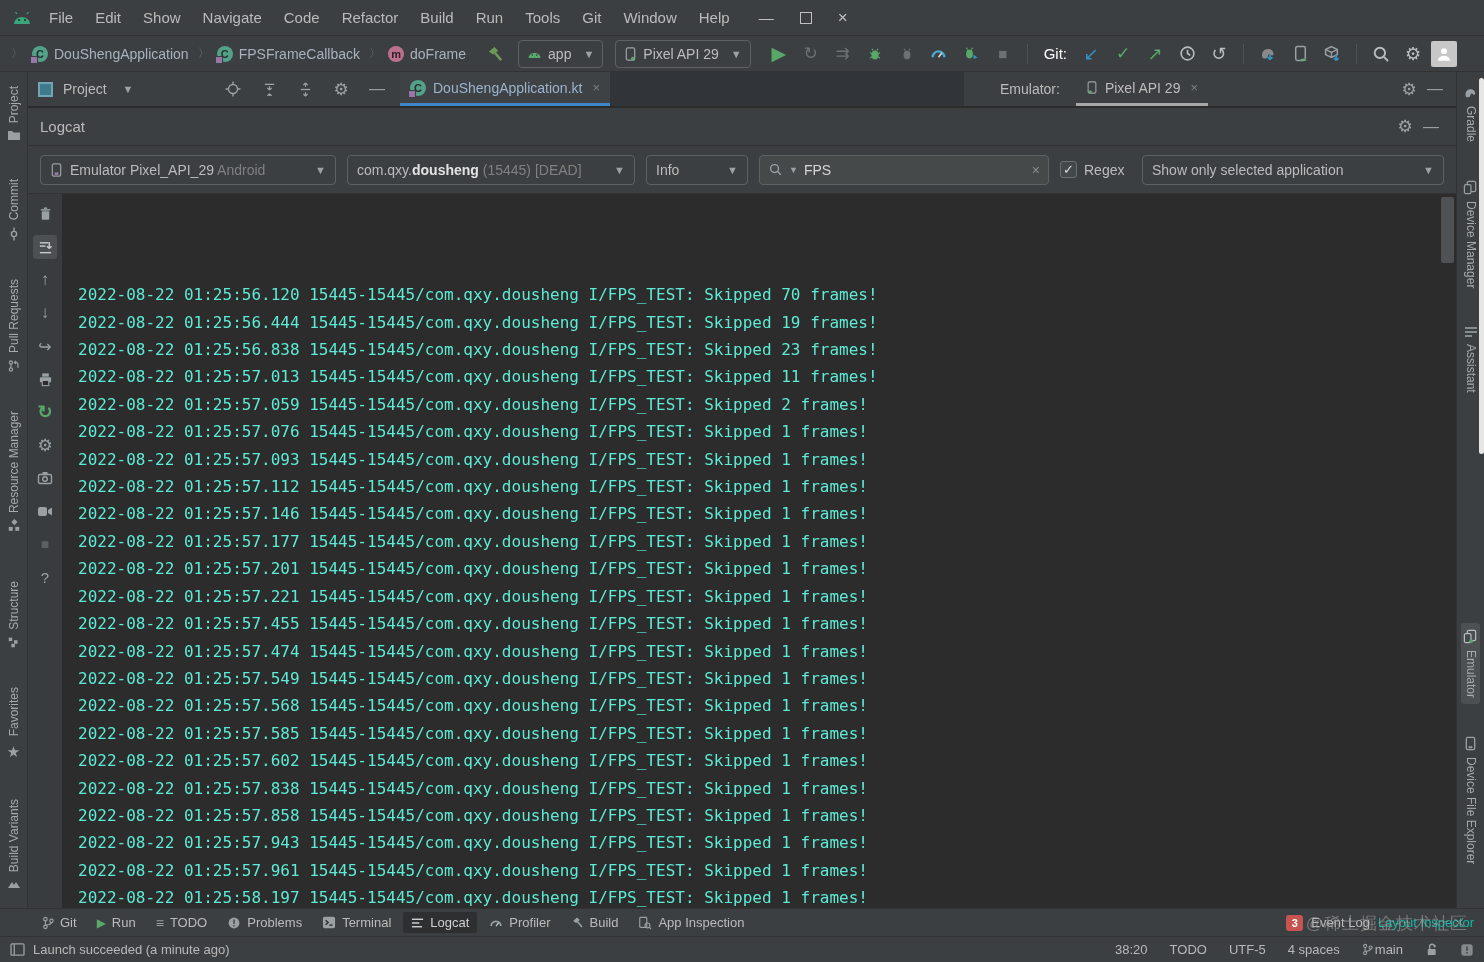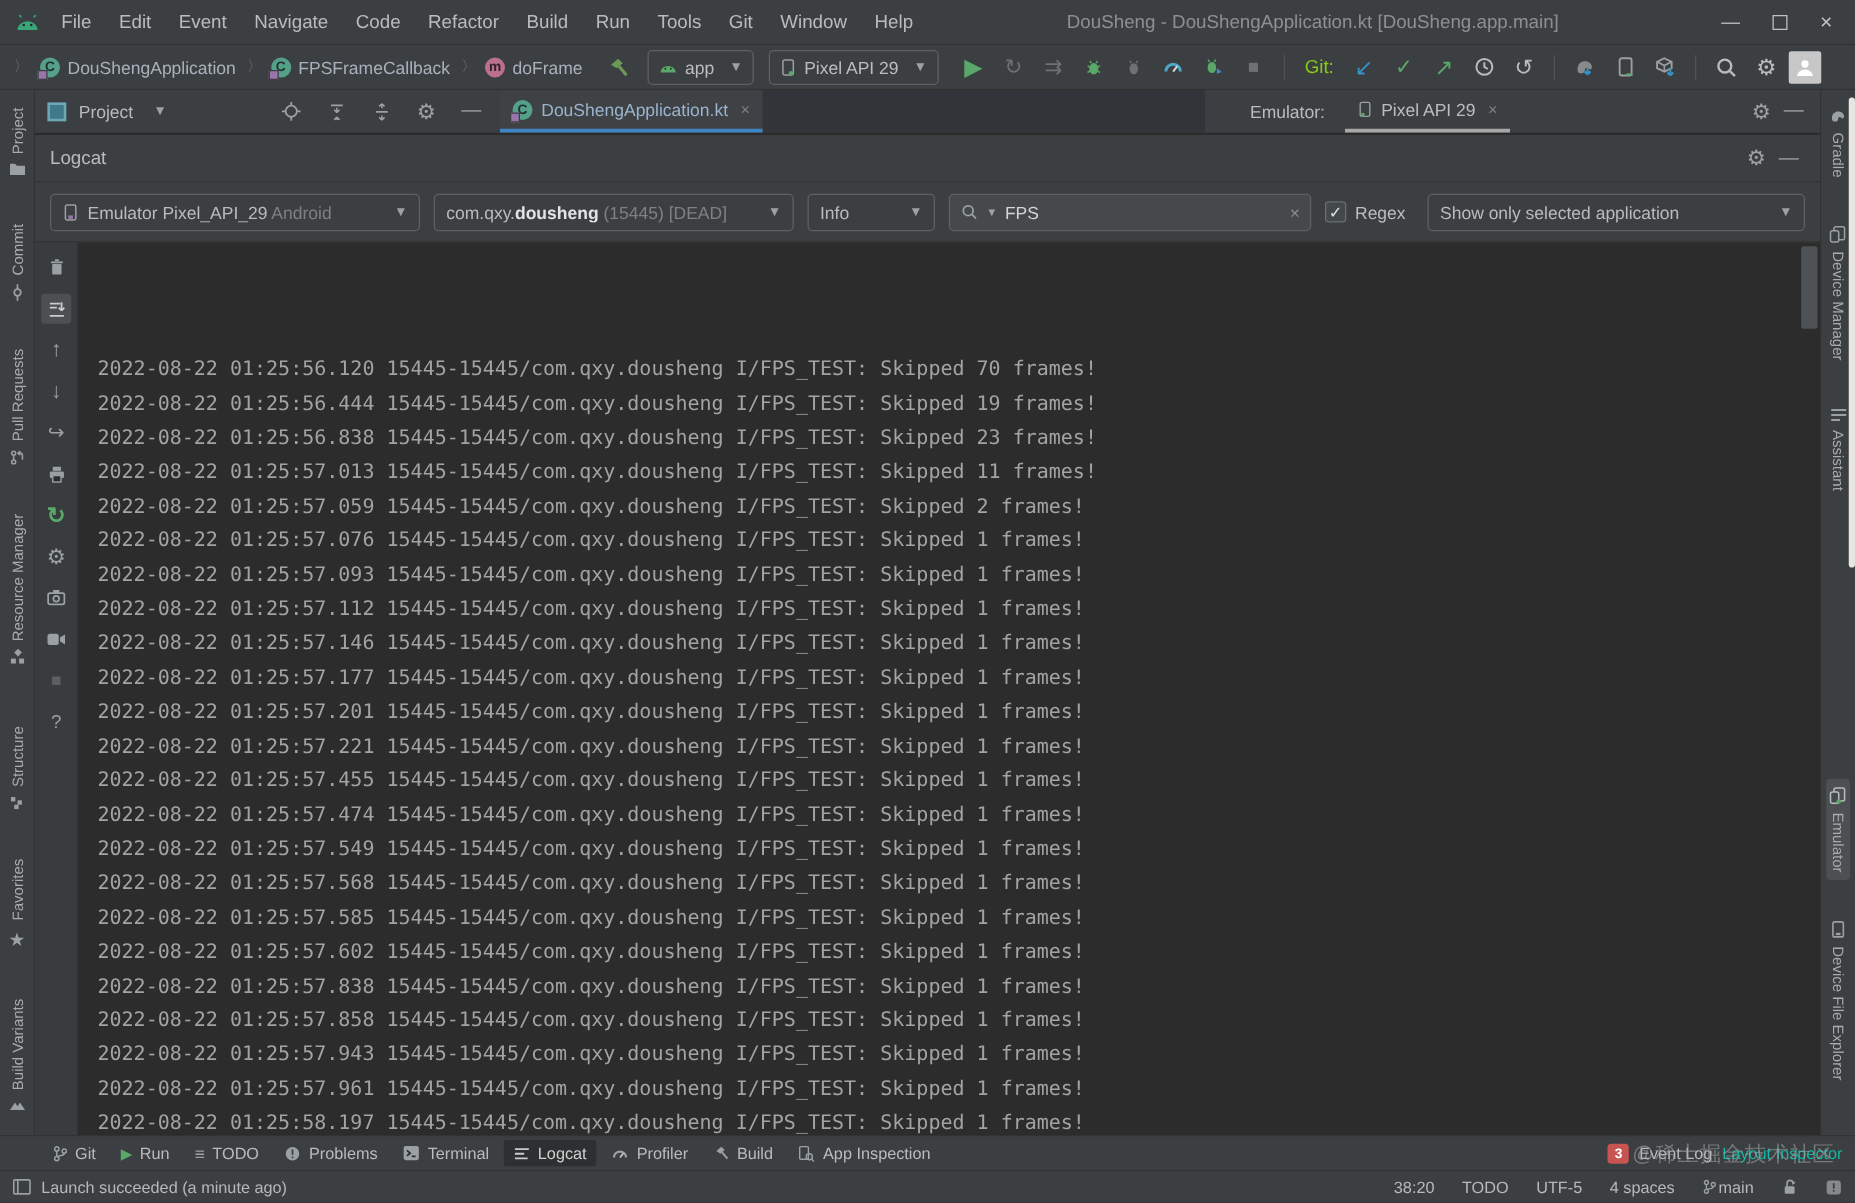--- a/index.html
+++ b/index.html
@@ -79,21 +79,21 @@
   .chk { width:17px; height:17px; border:1.5px solid #6b6f70; border-radius:3px; background:#43494b; display:inline-flex; align-items:center; justify-content:center; color:#dcdcdc; font-size:13px; }
   #regex-wrap { display:flex; align-items:center; gap:7px; font-size:14px; color:#bdbdbd; }
   #appfilter-combo { width:302px; margin-left:auto; }
   #appfilter-combo .txt { flex:1; }
 
   
   #log-area { flex:1; display:flex; background:#2c2c2c; position:relative; min-height:0; }
   #log-toolbar { width:34px; background:#393c3e; display:flex; flex-direction:column; align-items:center; padding-top:8px; gap:9px; }
   .lt-ic { width:24px; height:24px; display:inline-flex; align-items:center; justify-content:center; border-radius:3px; color:#9aa0a3; font-size:15px; }
   .lt-ic.sel { background:#4c5052; }
-  #log-lines { flex:1; padding:5px 0 0 16px; overflow:hidden; font-family:"DejaVu Sans Mono","Liberation Mono",monospace; font-size:16px; line-height:27.4px; color:#a3a3a3; white-space:pre; }
+  #log-lines { flex:1; padding:5px 0 0 16px; overflow:hidden; font-family:"DejaVu Sans Mono","Liberation Mono",monospace; font-size:16px; line-height:27.4px; color:#5eead4; white-space:pre; }
   #log-scroll-thumb { position:absolute; right:2px; top:3px; width:13px; height:66px; background:#4e5254; border-radius:2px; }
 
   
   #bottom-tools { height:28px; display:flex; align-items:center; background:#3c3f41; border-top:1px solid #323232; padding:0 10px 0 34px; gap:4px; font-size:13px; }
   .bt-item { display:flex; align-items:center; gap:6px; padding:3px 8px; border-radius:2px; color:#bbbbbb; }
   .bt-item.active { background:#2d2f31; color:#d0d0d0; }
   .bt-right { margin-left:auto; display:flex; align-items:center; gap:8px; }
   .badge { min-width:17px; height:16px; border-radius:3px; background:#c75450; color:#fff; font-size:11px; font-weight:bold; display:inline-flex; align-items:center; justify-content:center; padding:0 3px; }
 
   
@@ -115,32 +115,31 @@
         <circle cx="7" cy="9" r="1" fill="#1f2b26"></circle>
         <circle cx="13" cy="9" r="1" fill="#1f2b26"></circle>
         <line x1="5" y1="3" x2="3.5" y2="1" stroke="#3ba57a" stroke-width="1.2"></line>
         <line x1="15" y1="3" x2="16.5" y2="1" stroke="#3ba57a" stroke-width="1.2"></line>
       </svg>
   </span>
   <div id="menubar">
 
   <span class="menu-item">File</span>
       <span class="menu-item">Edit</span>
-      <span class="menu-item">Event</span>
+      <span class="menu-item">Show</span>
       <span class="menu-item">Navigate</span>
       <span class="menu-item">Code</span>
       <span class="menu-item">Refactor</span>
       <span class="menu-item">Build</span>
       <span class="menu-item">Run</span>
       <span class="menu-item">Tools</span>
       <span class="menu-item">Git</span>
       <span class="menu-item">Window</span>
       <span class="menu-item">Help</span>
     </div>
-  <div id="win-title">DouSheng - DouShengApplication.kt [DouSheng.app.main]</div>
   <div id="win-controls">
     <span class="wbtn">—</span>
     <span class="max-box"></span>
     <span class="wbtn" style="font-size:17px;">×</span>
   </div>
 </div>
 
 <div id="toolbar">
   <span class="crumb-sep">〉</span>
   <div class="row" id="breadcrumbs">
@@ -220,21 +219,21 @@
   <span class="tool-ic">
     <svg width="17" height="17" viewBox="0 0 17 17">
         <ellipse cx="7.5" cy="9" rx="3.4" ry="4.4" fill="#59a869"></ellipse>
         <line x1="5.5" y1="4.5" x2="4.5" y2="2.8" stroke="#59a869" stroke-width="1.2"></line>
         <line x1="9.5" y1="4.5" x2="10.5" y2="2.8" stroke="#59a869" stroke-width="1.2"></line>
         <path d="M11.5 9.5 l4 3 l-4 1.5 Z" fill="#3592c4"></path>
       </svg>
   </span>
   <span class="tool-ic dim" style="font-size:15px;">■</span>
   <span class="vsep"></span>
-  <span style="font-size:15px;color:#84cc16;margin:0 6px;">Git:</span>
+  <span style="font-size:15px;color:#ffffff;margin:0 6px;">Git:</span>
   <span class="tool-ic blue" style="font-size:18px;">↙</span>
   <span class="tool-ic green" style="font-size:17px;">✓</span>
   <span class="tool-ic green" style="font-size:18px;">↗</span>
   <span class="tool-ic">
     <svg width="17" height="17" viewBox="0 0 16 16">
         <circle cx="8" cy="8" r="6" fill="none" stroke="#b9bcbe" stroke-width="1.5"></circle>
         <path d="M8 4.5 V8 l2.6 1.6" fill="none" stroke="#b9bcbe" stroke-width="1.5"></path>
       </svg>
   </span>
   <span class="tool-ic" style="font-size:18px;color:#b9bcbe;">↺</span>

